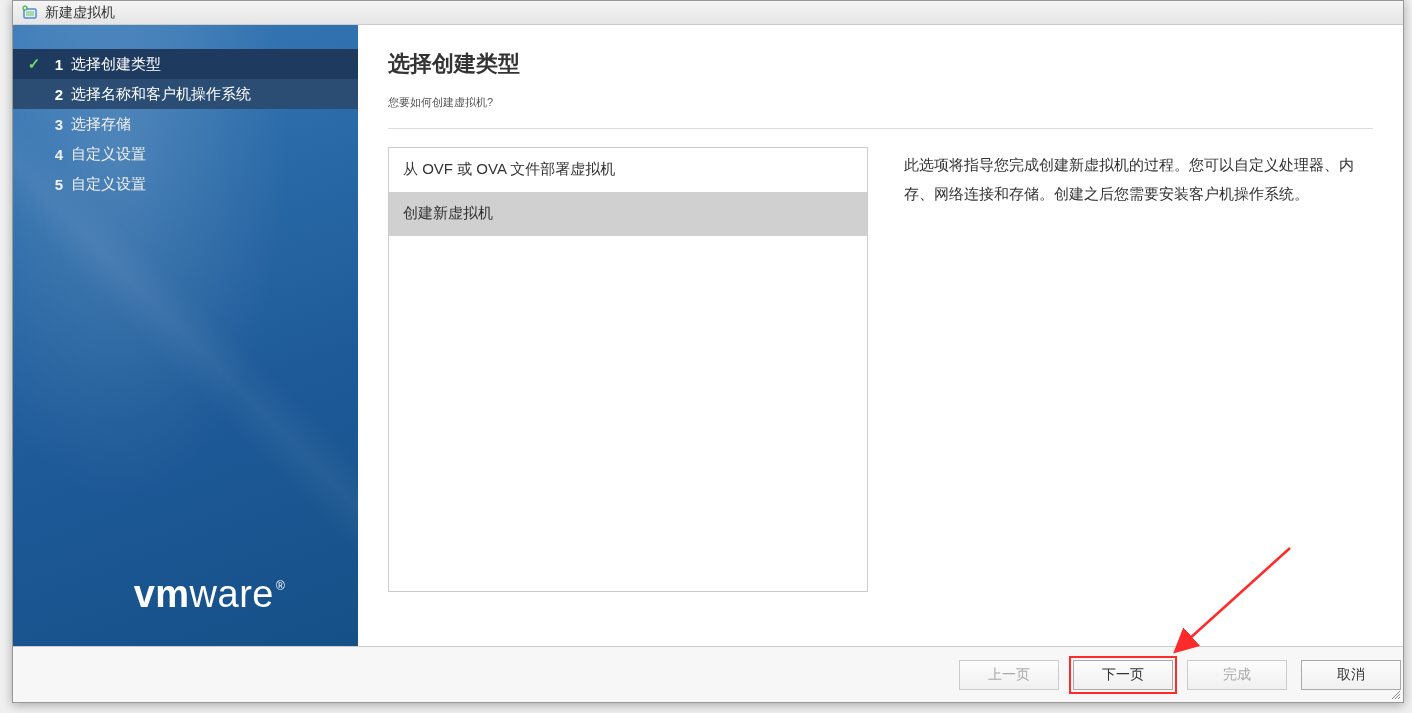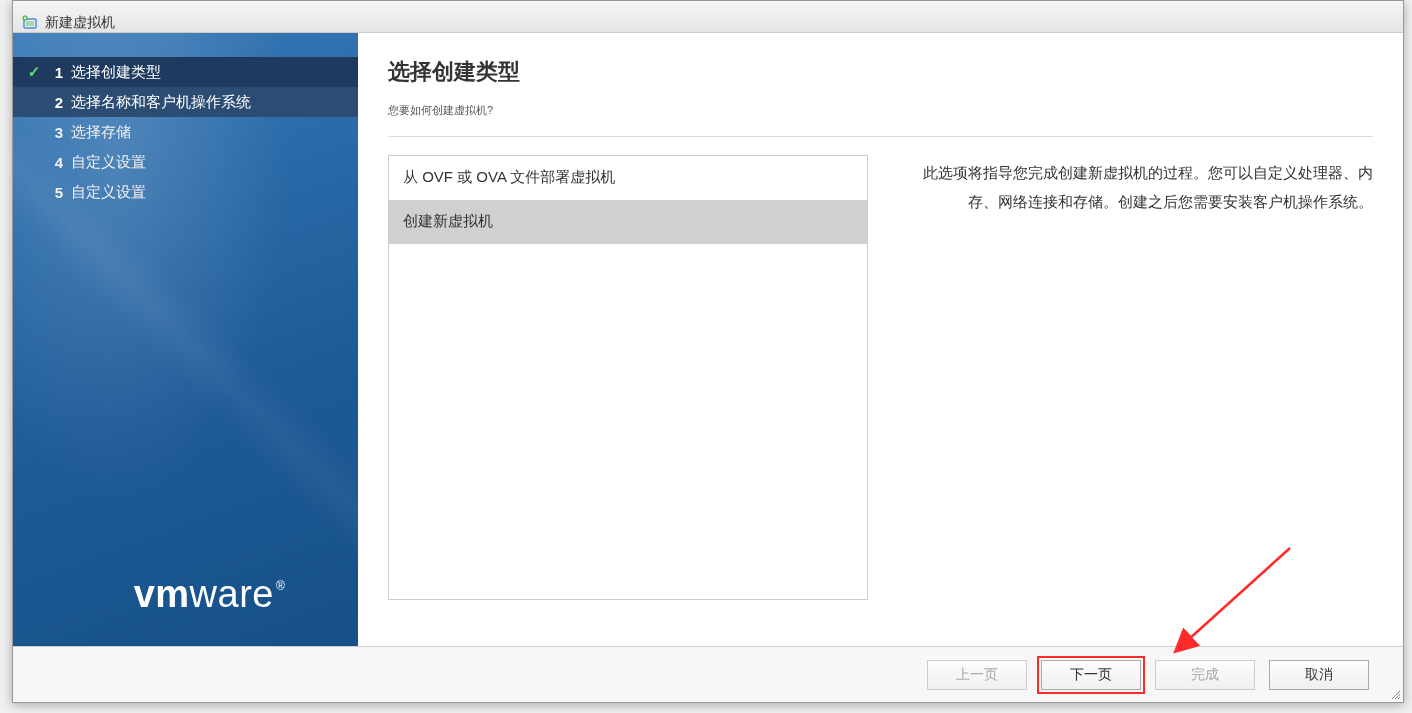--- a/index.html
+++ b/index.html
@@ -18,25 +18,25 @@
       top: 0;
       width: 1392px;
       height: 703px;
       background: #fff;
       border: 1px solid #999;
       box-shadow: 0 2px 10px rgba(0,0,0,0.3);
       display: flex;
       flex-direction: column;
     }
     .titlebar {
-      height: 32px;
+      height: 24px;
       background: linear-gradient(to bottom, #f5f5f5, #e5e5e5);
       border-bottom: 1px solid #ccc;
       display: flex;
-      align-items: flex-end;
+      align-items: center;
       padding: 0 8px;
       font-size: 14px;
       color: #333;
     }
     .titlebar svg { margin-right: 6px; flex-shrink:0; }
     .dialog-body {
       flex: 1;
       display: flex;
       overflow: hidden;
     }
@@ -152,30 +152,29 @@
     .option.selected {
       background: #d0d0d0;
       color: #333;
     }
     .description {
       flex: 1;
       font-size: 15px;
       color: #333;
       line-height: 1.9;
       padding-top: 4px;
-      text-align: right;
     }
     .footer {
       height: 56px;
       border-top: 1px solid #ccc;
       background: #f7f7f7;
       display: flex;
       align-items: center;
       justify-content: flex-end;
-      padding: 0 34px;
+      padding: 0 2px;
       gap: 14px;
     }
     .btn {
       min-width: 100px;
       height: 30px;
       background: linear-gradient(to bottom, #fdfdfd, #f0f0f0);
       border: 1px solid #aaa;
       font-size: 14px;
       color: #333;
       cursor: pointer;

